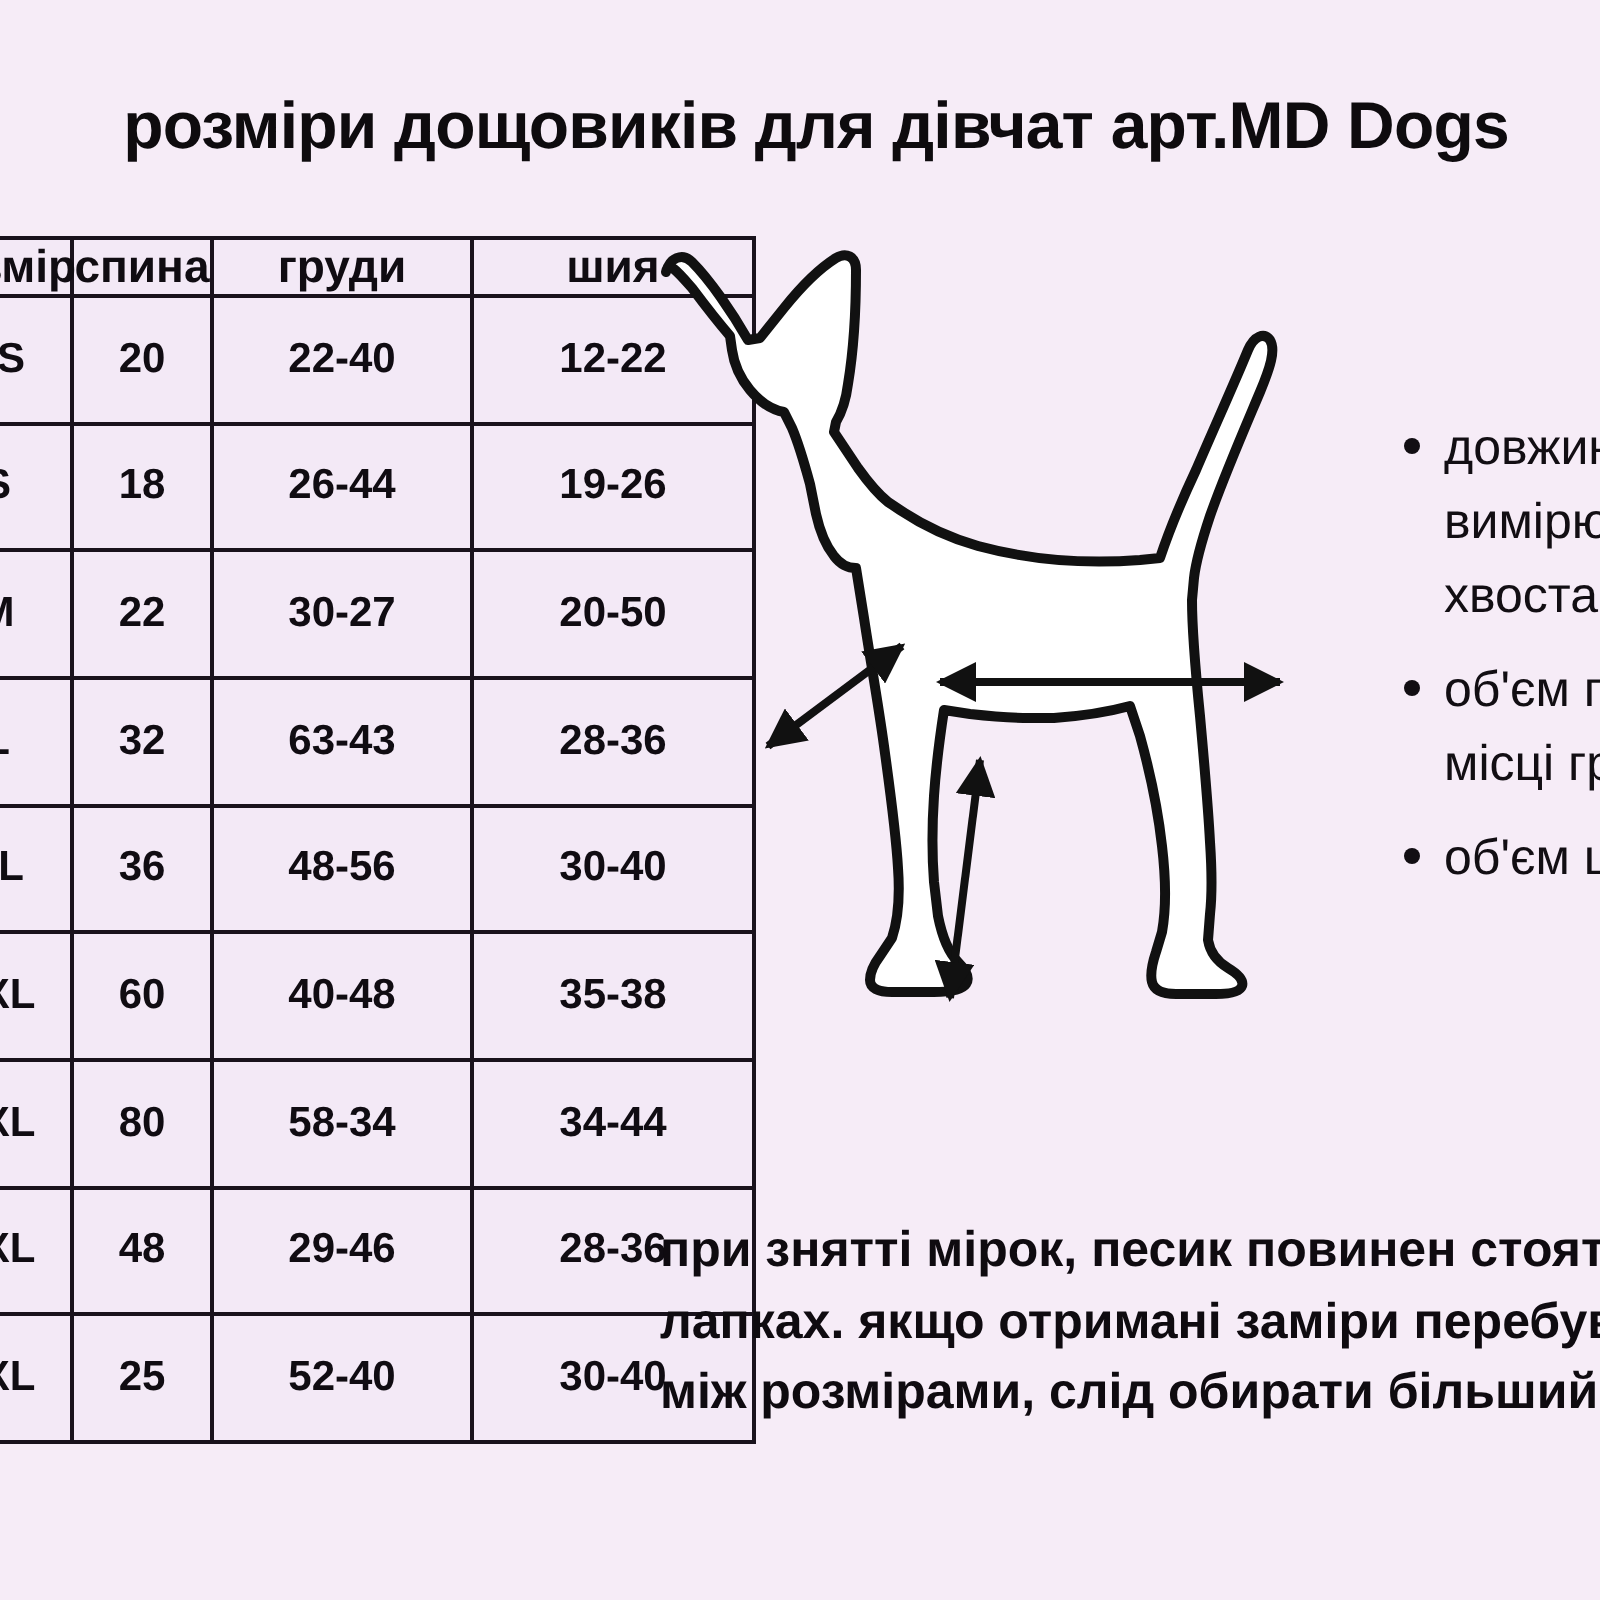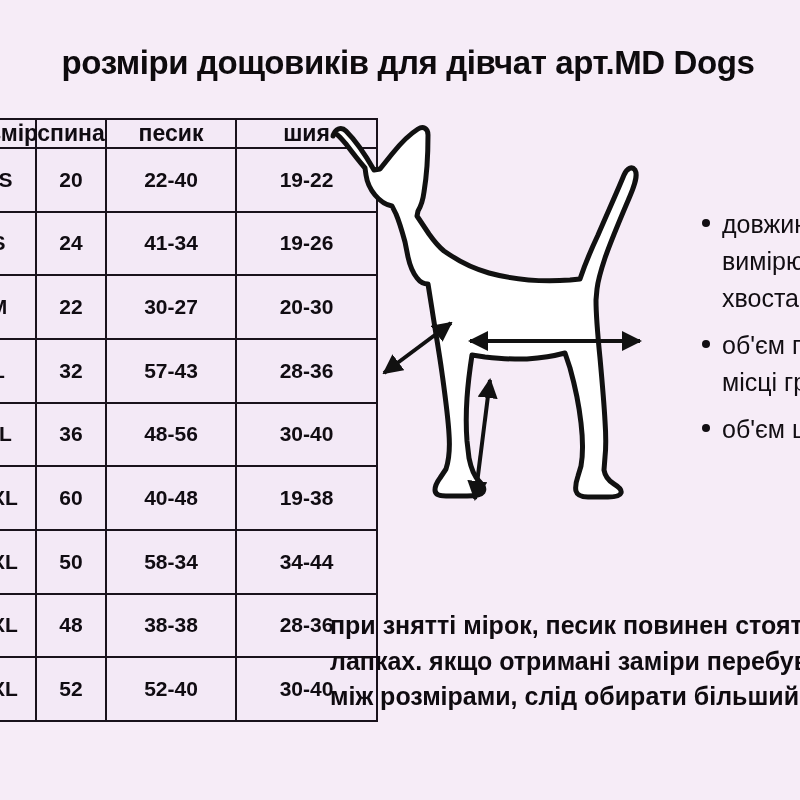--- a/index.html
+++ b/index.html
@@ -124,76 +124,76 @@
     <colgroup>
       <col class="c-size">
         <col class="c-back">
         <col class="c-chest">
         <col class="c-neck">
     </colgroup>
     <thead>
       <tr>
         <th>розмір</th>
         <th>спина</th>
-        <th>песик</th>
+        <th>груди</th>
         <th>шия</th>
       </tr>
     </thead>
     <tbody>
       <tr>
         <td>XS</td>
         <td>20</td>
         <td>22-40</td>
-        <td>19-22</td>
+        <td>12-22</td>
       </tr>
       <tr>
         <td>S</td>
-        <td>24</td>
-        <td>41-34</td>
+        <td>18</td>
+        <td>26-44</td>
         <td>19-26</td>
       </tr>
       <tr>
         <td>M</td>
         <td>22</td>
         <td>30-27</td>
-        <td>20-30</td>
+        <td>20-50</td>
       </tr>
       <tr>
         <td>L</td>
         <td>32</td>
-        <td>57-43</td>
+        <td>63-43</td>
         <td>28-36</td>
       </tr>
       <tr>
         <td>XL</td>
         <td>36</td>
         <td>48-56</td>
         <td>30-40</td>
       </tr>
       <tr>
         <td>2XL</td>
         <td>60</td>
         <td>40-48</td>
-        <td>19-38</td>
+        <td>35-38</td>
       </tr>
       <tr>
         <td>3XL</td>
-        <td>50</td>
+        <td>80</td>
         <td>58-34</td>
         <td>34-44</td>
       </tr>
       <tr>
         <td>4XL</td>
         <td>48</td>
-        <td>38-38</td>
+        <td>29-46</td>
         <td>28-36</td>
       </tr>
       <tr>
         <td>5XL</td>
-        <td>52</td>
+        <td>25</td>
         <td>52-40</td>
         <td>30-40</td>
       </tr>
     </tbody>
   </table>
 </div>
 
 <div class="dog-figure">
   <svg viewBox="0 0 390 405" xmlns="http://www.w3.org/2000/svg">
     <defs>

